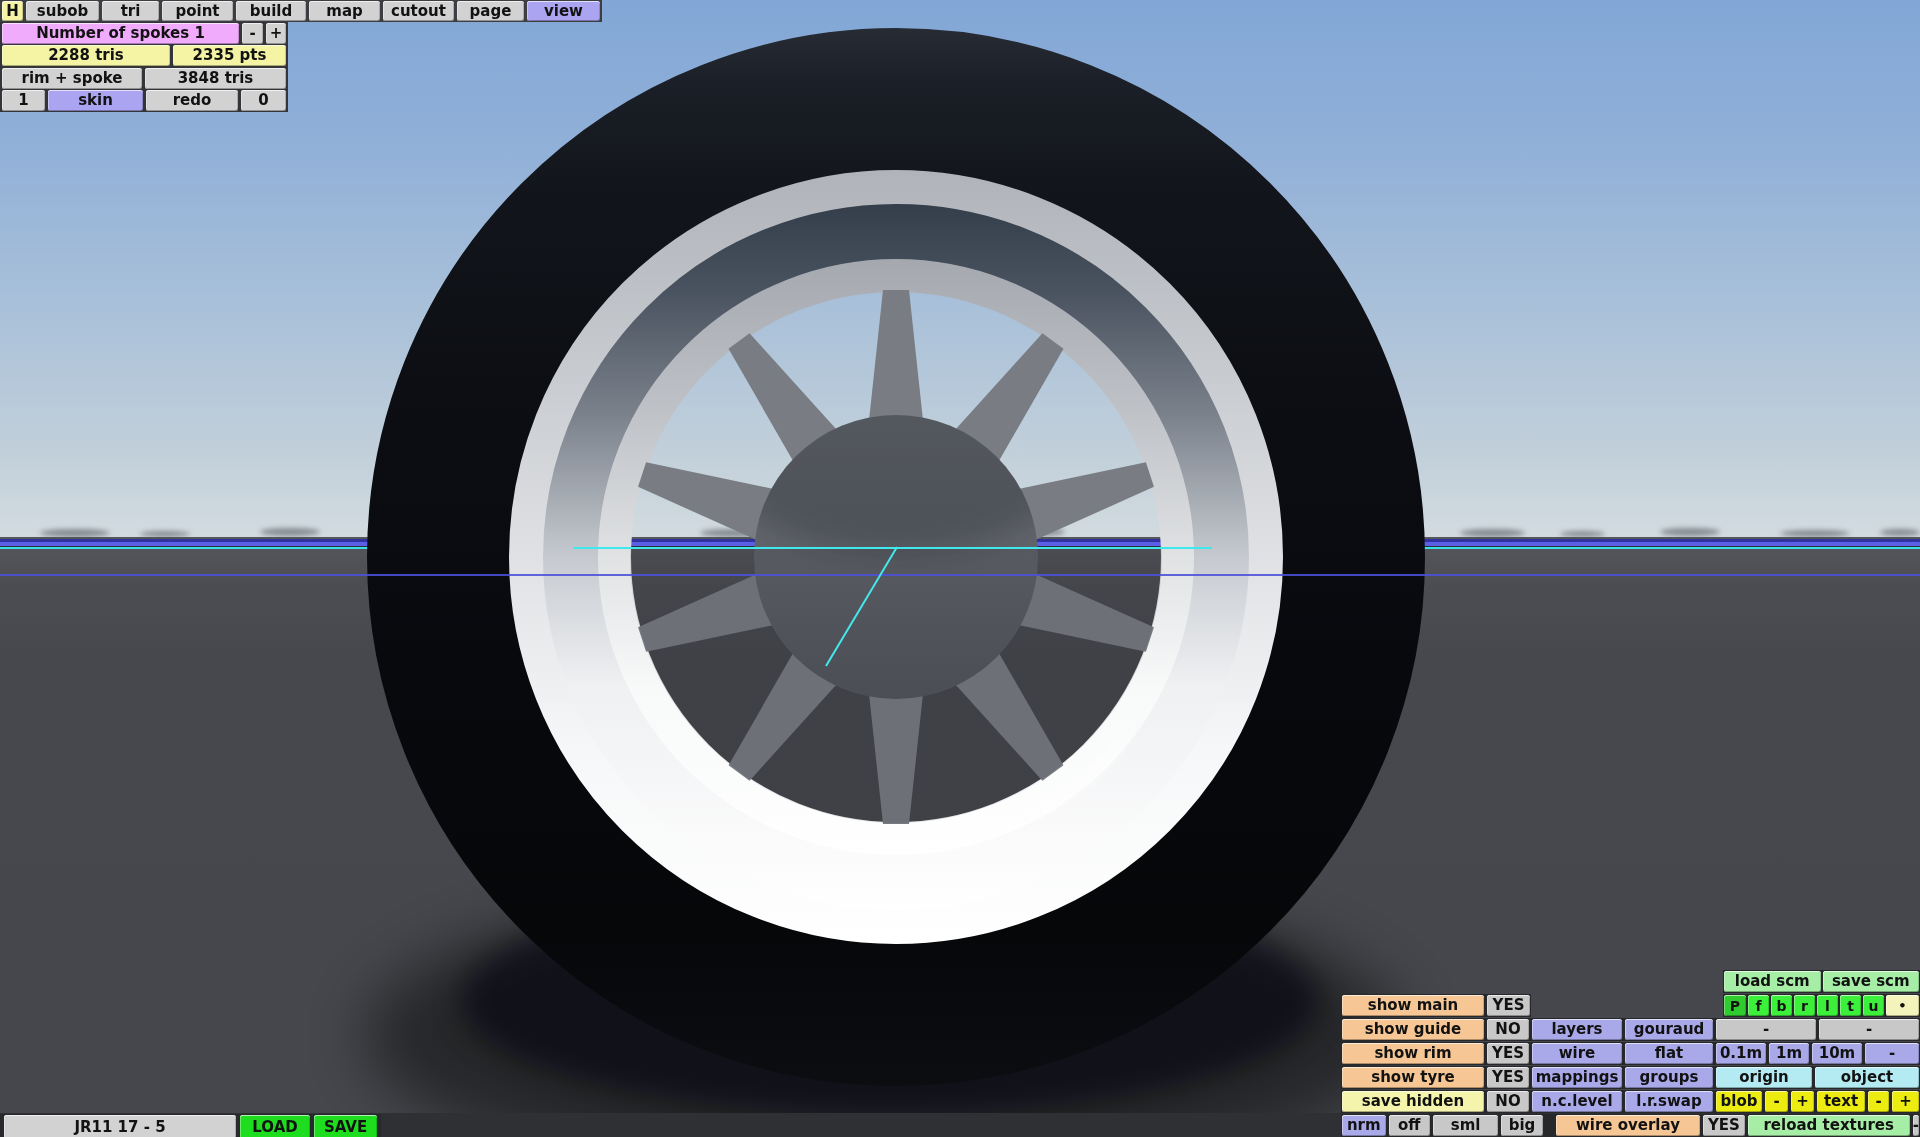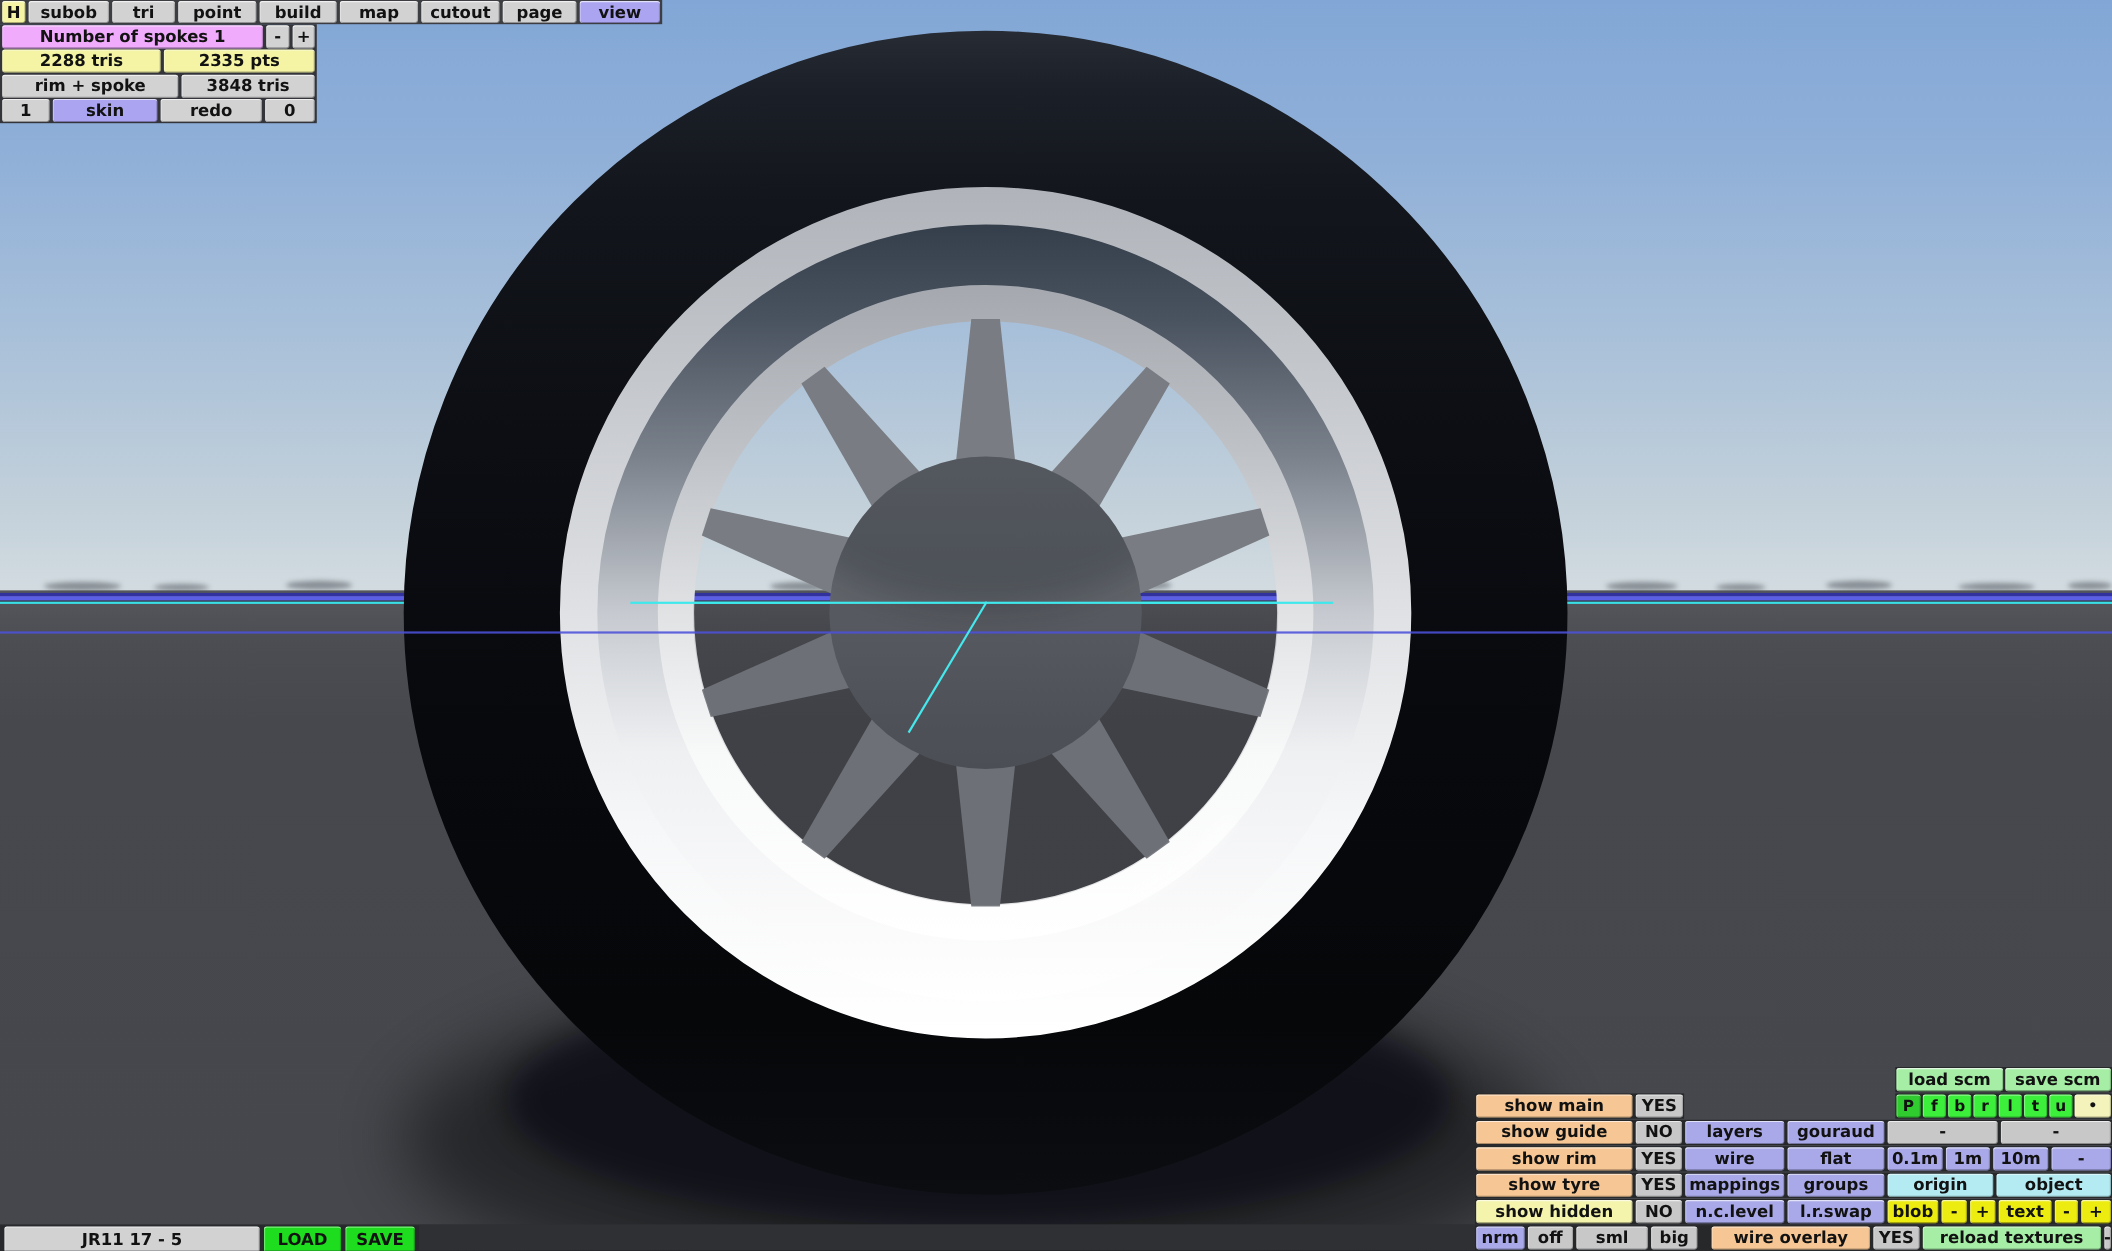--- a/index.html
+++ b/index.html
@@ -180,25 +180,25 @@
     <div class="btn lavsel grow">view</div>
   </div>
 
   <div class="ui tl-block">
     <div class="tl-row">
       <div class="btn cyanbg" style="width:237px">Number of spokes 1</div>
       <div class="btn" style="width:21px">-</div>
       <div class="btn grow">+</div>
     </div>
     <div class="tl-row">
-      <div class="btn yellow" style="width:144px">2288 tris</div>
+      <div class="btn yellow" style="width:168px">2288 tris</div>
       <div class="btn yellow grow">2335 pts</div>
     </div>
     <div class="tl-row">
-      <div class="btn" style="width:160px">rim + spoke</div>
+      <div class="btn" style="width:140px">rim + spoke</div>
       <div class="btn grow">3848 tris</div>
     </div>
     <div class="tl-row">
       <div class="btn" style="width:43px">1</div>
       <div class="btn lavsel" style="width:95px">skin</div>
       <div class="btn" style="width:92px">redo</div>
       <div class="btn grow">0</div>
     </div>
   </div>
 
@@ -258,21 +258,21 @@
   <div class="prow" style="top:1066px">
     <div class="btn peach w-label">show tyre</div>
     <div class="btn gray w-yn">YES</div>
     <div class="btn lav w-c3">mappings</div>
     <div class="btn lav w-c4">groups</div>
     <div class="btn cyanbtn" style="width:96px">origin</div>
     <div class="btn cyanbtn grow">object</div>
   </div>
 
   <div class="prow" style="top:1090px">
-    <div class="btn paleyel w-label">show hidden</div>
+    <div class="btn paleyel w-label">save hidden</div>
     <div class="btn gray w-yn">NO</div>
     <div class="btn lav w-c3">n.c.level</div>
     <div class="btn lav w-c4">l.r.swap</div>
     <div class="btn vyellow" style="width:46px">blob</div>
     <div class="btn vyellow" style="width:23px">-</div>
     <div class="btn vyellow" style="width:23px">+</div>
     <div class="btn vyellow" style="width:48px">text</div>
     <div class="btn vyellow" style="width:21px">-</div>
     <div class="btn vyellow grow">+</div>
   </div>

